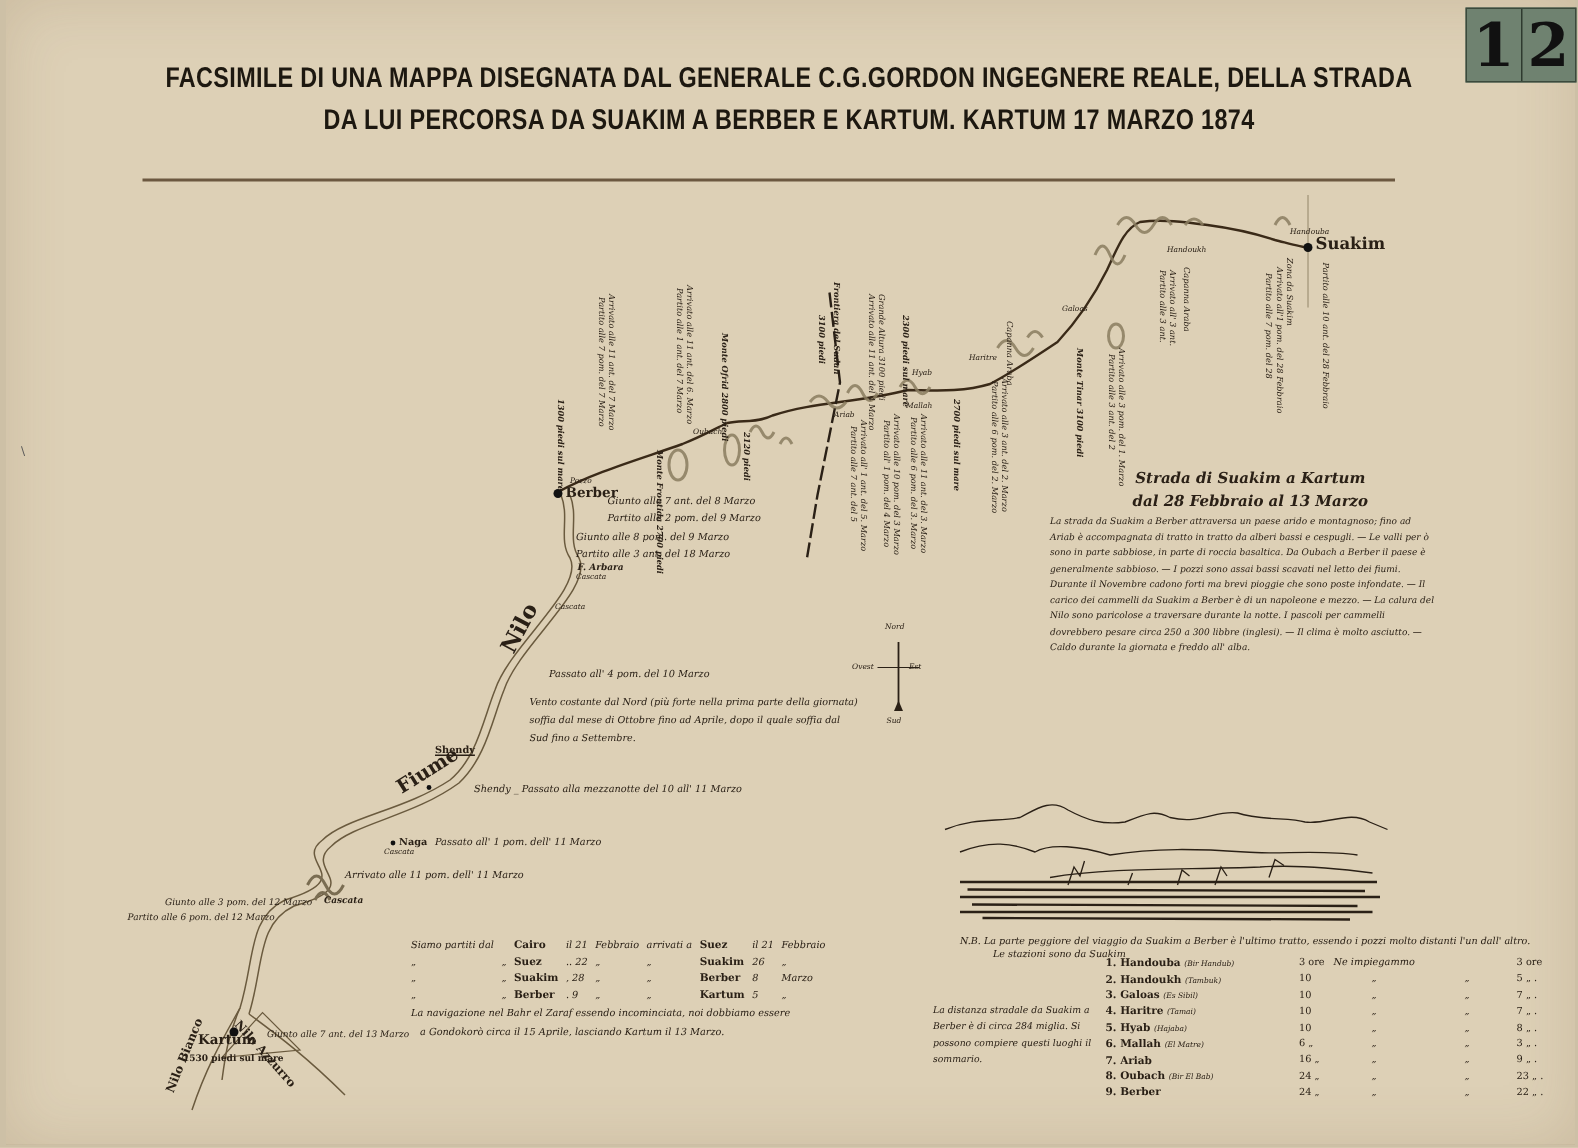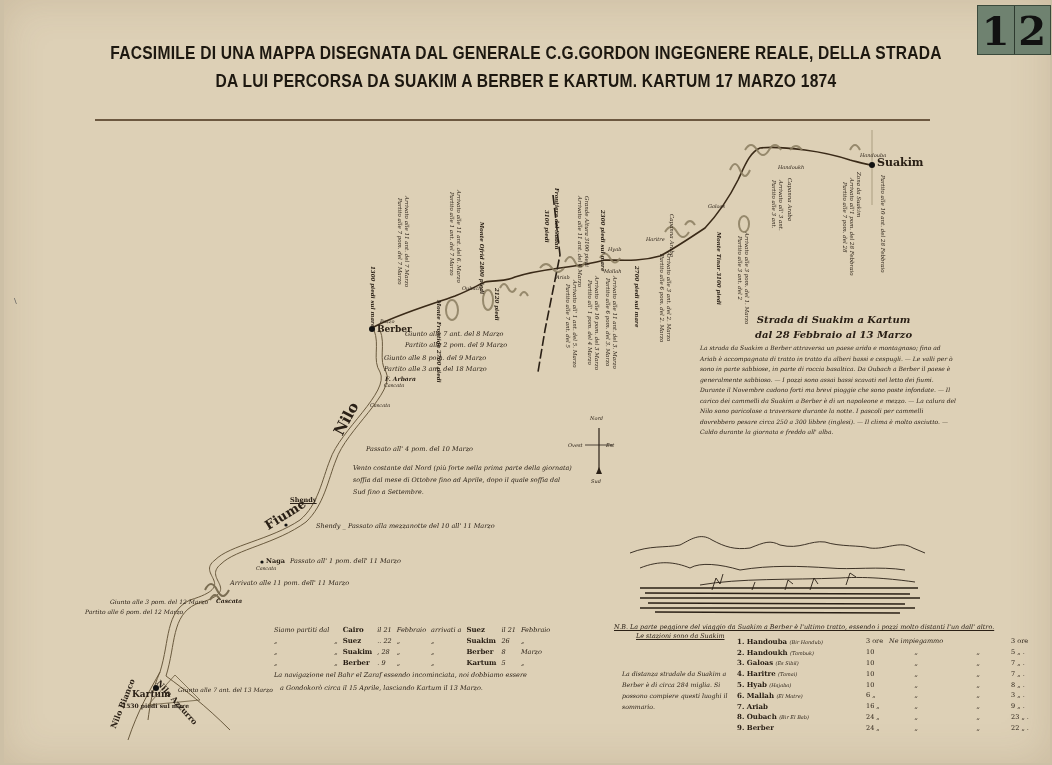--- a/index.html
+++ b/index.html
@@ -17,21 +17,21 @@
   .town { font-weight:bold; font-style:normal; }
   .vert { transform-origin:left top; transform:rotate(90deg); }
   .box-head { position:absolute; left:755px; top:312px; font-family:"DejaVu Serif", serif; font-style:italic; font-weight:bold; font-size:10px; color:#2a2016; text-align:center; line-height:15px; }
   .para { position:absolute; left:700px; top:343px; width:258px; font-family:"DejaVu Serif", serif; font-style:italic; font-size:6px; line-height:10.5px; color:#2a2016; }
   .wind { position:absolute; left:353px; top:462px; width:220px; font-style:italic; font-size:6.4px; line-height:12px; color:#2a2016; }
   .itin { position:absolute; left:274px; top:624px; font-style:italic; font-size:6.5px; color:#2a2016; }
   .itin table { border-collapse:collapse; }
   .itin td { padding:0 5px 0 0; height:11px; }
   .itin b { font-style:normal; font-size:7px; }
   .itin .note { margin-top:2px; line-height:11px; }
-  .nb { position:absolute; left:614px; top:623px; font-style:italic; font-size:6.4px; color:#2a2016; white-space:nowrap;text-decoration:underline; }
+  .nb { position:absolute; left:640px; top:623px; font-style:italic; font-size:6.4px; color:#2a2016; white-space:nowrap; }
   .stations { position:absolute; left:737px; top:636px; font-size:6.5px; color:#2a2016; }
   .stations table { border-collapse:collapse; }
   .stations td { height:10.8px; padding:0 4px 0 0; white-space:nowrap; }
   .stations .nm { font-weight:bold; font-size:7px; width:125px; }
   .stations .nm i { font-weight:normal; font-size:5px; }
   .stations .c { width:58px; text-align:center; font-style:italic; }
   .dist { position:absolute; left:622px; top:668px; width:110px; font-style:italic; font-size:6.2px; line-height:11px; color:#2a2016; }
   .compass { position:absolute; left:580px; top:418px; width:40px; height:66px; }
   .edge-mark { position:absolute; left:14px; top:296px; font-size:8px; color:#555; }
 </style>

